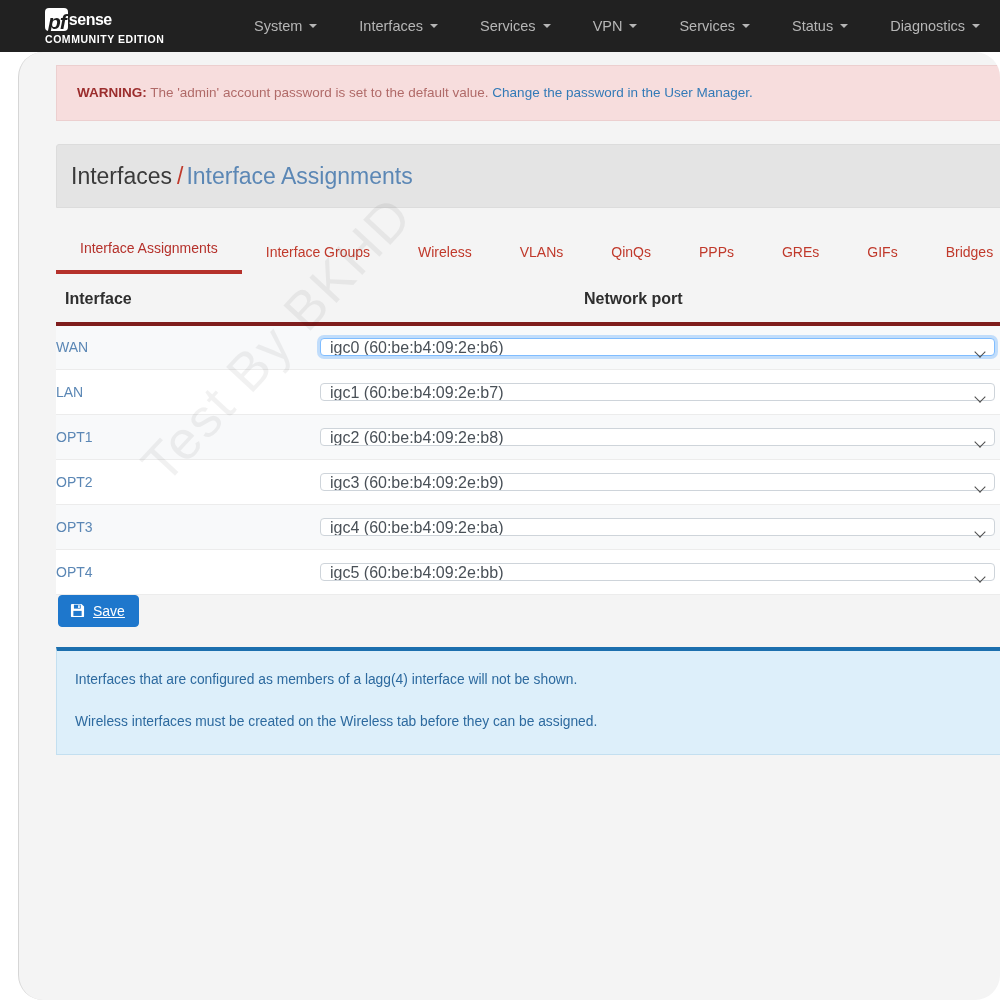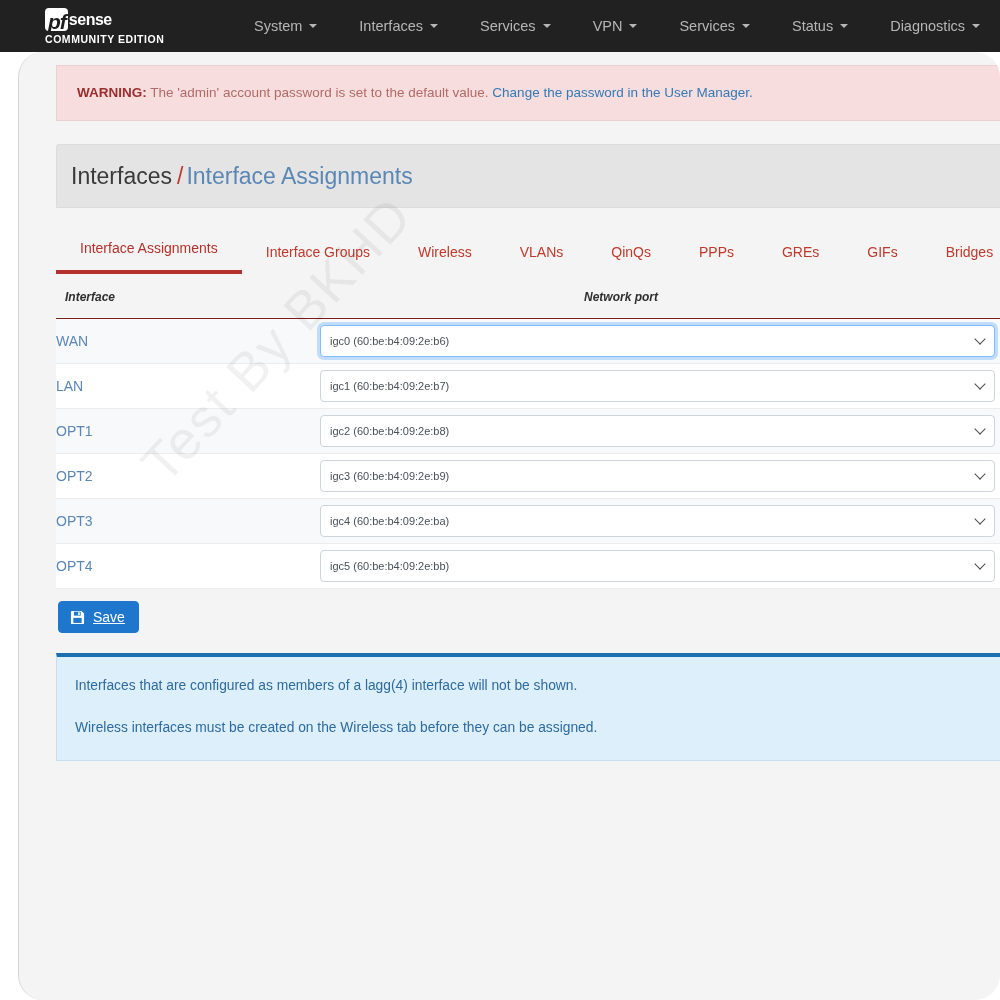--- a/index.html
+++ b/index.html
@@ -165,26 +165,25 @@
 
   
   .iface-table {
     margin-top: 16px;
     width: 945px;
     border-collapse: collapse;
     font-size: 14px;
   }
   .iface-table th {
     text-align: left;
-    font-size: 12px;
+    font-size: 16px;
     font-weight: bold;
     color: #2e2e2e;
     padding: 0 0 14px 9px;
-    border-bottom: 1px solid #7f1d1d;
-    font-style: italic;
+    border-bottom: 4px solid #7f1d1d;
   }
   .iface-table th.col-net { padding-left: 264px; }
   .iface-table td {
     padding: 0;
     vertical-align: middle;
     height: 45px;
     border-bottom: 1px solid #ececec;
   }
   .iface-table tbody tr:nth-child(odd) { background: #f8f9fa; }
   .iface-table tbody tr:nth-child(even) { background: #ffffff; }
@@ -195,23 +194,23 @@
     cursor: pointer;
     width: 264px;
   }
   .td-select { padding-right: 8px; }
 
   .select-wrap { position: relative; width: 675px; }
   select.port-select {
     -webkit-appearance: none;
     appearance: none;
     width: 675px;
-    height: 32px;
+    height: 18px;
     padding: 0 26px 0 9px;
-    font-size: 11px;
+    font-size: 16px;
     font-family: "Liberation Sans", sans-serif;
     color: #495057;
     background: #ffffff;
     border: 1px solid #ced4da;
     border-radius: 4px;
     outline: none;
   }
   select.port-select.focused {
     border: 1px solid #80bdff;
     box-shadow: 0 0 0 3px rgba(0,123,255,.22);
@@ -221,21 +220,20 @@
     right: 11px; top: 10px;
     width: 8px; height: 8px;
     border-right: 1.6px solid #4c4c4c;
     border-bottom: 1.6px solid #4c4c4c;
     transform: rotate(45deg);
     pointer-events: none;
   }
 
   
   .btn-save {
-    margin-top: 12px;
     margin-left: 2px;
     display: inline-flex;
     align-items: center;
     gap: 8px;
     background: #1e77cc;
     border: 1px solid #1e77cc;
     color: #ffffff;
     font-size: 14px;
     padding: 7px 13px 7px 11px;
     border-radius: 4px;

